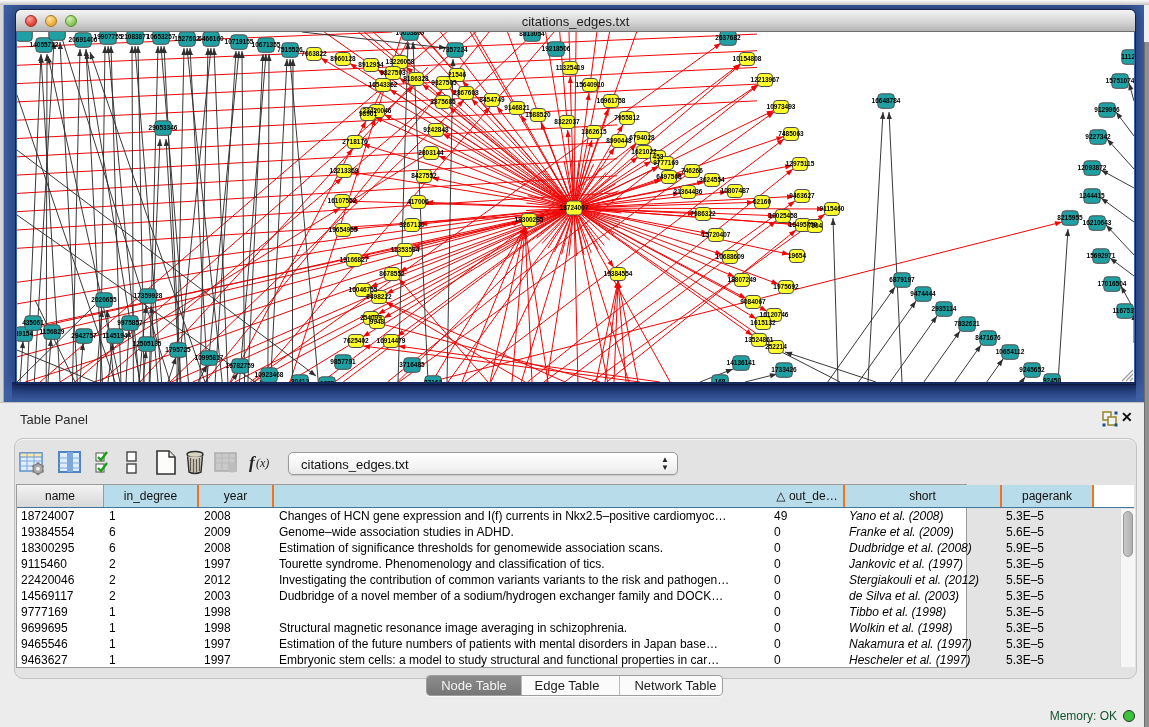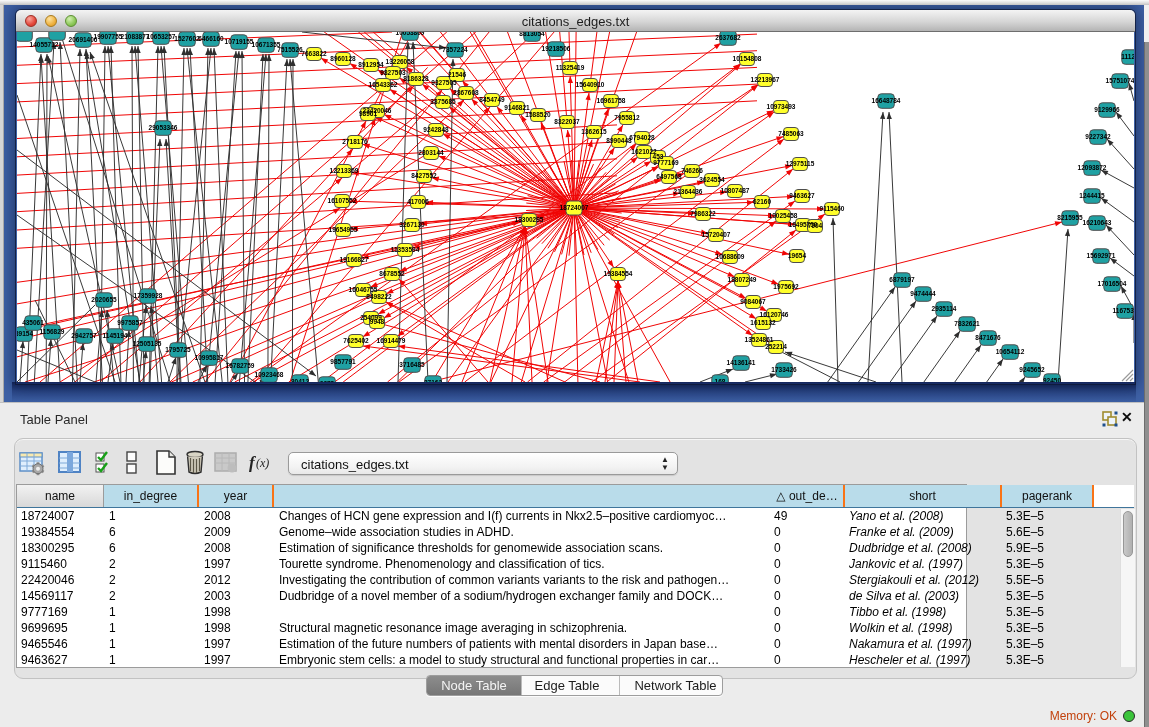--- a/index.html
+++ b/index.html
@@ -88,21 +88,21 @@
   border:1px solid #9d9d9d; border-radius:4px; background:#fbfbfb;
   box-shadow:0 1px 0 rgba(255,255,255,.8); font-size:13px; }
 .tab { position:absolute; top:0; height:19px; line-height:19px; text-align:center;
   color:#1c1c1c; }
 #tab1 { left:0; width:94px; background:linear-gradient(#8d8d8d,#767676);
   border-radius:3px 0 0 3px; color:#f4f4f4; }
 #tab2 { left:94px; width:91px; border-left:1px solid #bbb;text-align:center; }
 #tab3 { left:185px; width:112px; border-left:1px solid #bbb;margin-left:7px; }
 
 #memory { position:absolute; left:0; top:306px; width:1135px; text-align:right;
-  font-size:12px; color:#c2410c; }
+  font-size:12px; color:#14532d; }
 #memdot { display:inline-block; width:12px; height:12px; border-radius:50%;
   background:#3bc43b; border:1px solid #2c2c2c; vertical-align:-2px; margin-left:6px; }
 </style></head>
 <body>
 <div id="app">
   <div id="desktop">
     <div id="winshadow"></div>
     <div id="win">
       <div id="canvas">
           <svg width="1117" height="350" viewBox="0 0 1117 350" style="display:block">

